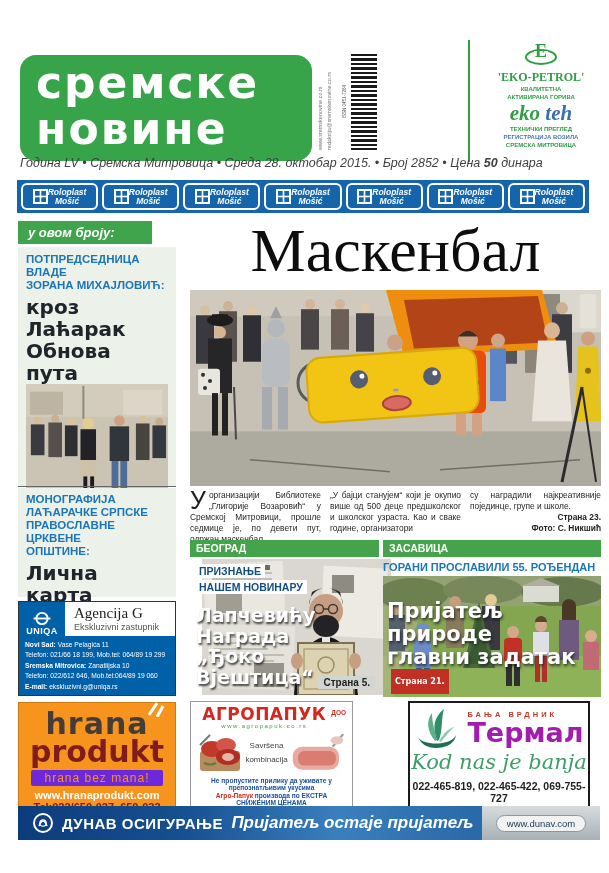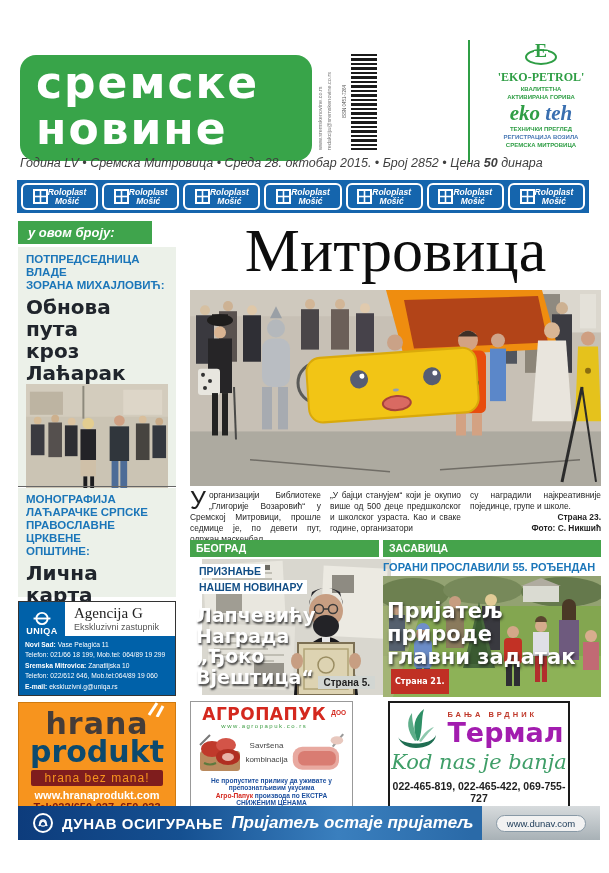--- a/index.html
+++ b/index.html
@@ -61,22 +61,22 @@
   .ag-sub { font-size:9px; color:#555; }
   .uniqa-body { background:#0061a9; height:59px; color:#fff; font-size:6.7px; line-height:1.55;
                 padding:4px 6px; box-sizing:border-box; }
 
   
   .hrana { left:18px; top:702px; width:158px; height:117px; background:#f7941e; border:1px solid #cf7a10;
            box-sizing:border-box; text-align:center; padding-top:6px; }
   .hrana .n1 { font-family:"DejaVu Sans",sans-serif; font-weight:bold; font-size:30px; line-height:29px;
                color:#453c38; letter-spacing:1px; position:relative; display:inline-block; }
   .hrana .rays { position:absolute; right:-16px; top:-8px; }
-  .hrana .n2 { font-family:"DejaVu Sans",sans-serif; font-weight:bold; font-size:30px; line-height:28px; color:#0c4a6e; }
-  .hrana .bar { margin:4px 12px 3px; background:#7f1d1d; border-radius:2px; font-size:12px; color:#f7941e;
+  .hrana .n2 { font-family:"DejaVu Sans",sans-serif; font-weight:bold; font-size:30px; line-height:28px; color:#7f1d1d; }
+  .hrana .bar { margin:4px 12px 3px; background:#6d28d9; border-radius:2px; font-size:12px; color:#f7941e;
                 line-height:16px; letter-spacing:1px; }
   .hrana .web { color:#fff; font-weight:bold; font-size:11px; }
   .hrana .tel { color:#7e180c; font-weight:bold; font-size:11px; }
 
   
   .mainhead { left:190px; top:213px; width:411px; text-align:center;
               font-family:"Liberation Serif",serif; font-size:62px; line-height:74px; color:#0d0d0d; }
   .mainphoto { left:190px; top:290px; width:411px; height:196px; }
   .caption { left:190px; top:490px; width:411px; display:flex; gap:9px; font-size:8.4px;
              color:#1f1f1f; text-align:justify; line-height:1.32; }
@@ -116,21 +116,21 @@
   .agro-web { text-align:center; color:#3f9e45; font-size:6px; letter-spacing:1.5px; }
   .agro-mid { display:flex; justify-content:space-between; align-items:center; height:45px; margin-top:1px; }
   .agro-midtext { text-align:center; font-size:8px; color:#444; line-height:1.7; }
   .agro-promo1 { text-align:center; color:#1c4f9e; font-weight:bold; font-size:6.6px; margin-top:2px; }
   .agro-promo2 { text-align:center; font-size:6.6px; font-weight:bold; margin-top:1px; }
   .red { color:#d4281e; } .blue { color:#1c4f9e; }
   .agro-bottom { display:flex; justify-content:space-between; color:#d4281e; font-weight:bold;
                  font-size:8.5px; margin-top:4px; }
 
   
-  .termal { left:388px; top:701px; width:182px; height:118px; border:2px solid #1a1a1a; background:#fff;
+  .termal { left:408px; top:701px; width:182px; height:118px; border:2px solid #1a1a1a; background:#fff;
             box-sizing:border-box; text-align:center; padding-top:4px; }
   .termal-top { display:flex; align-items:center; justify-content:center; gap:7px; }
   .termal-region { color:#c0392b; font-size:7.5px; font-weight:bold; letter-spacing:3px; text-align:left; }
   .termal-name { color:#a21caf; font-family:"DejaVu Sans",sans-serif; font-weight:bold; font-size:27px;
                  line-height:27px; text-align:left; }
   .termal-slogan { font-family:"DejaVu Serif",serif; font-style:italic; color:#3f9e68; font-size:21px; margin-top:1px; }
   .termal-phones { color:#222; font-weight:bold; font-size:10.5px; margin-top:6px; }
 
   
   .dunavbar { left:18px; top:806px; width:582px; height:34px; display:flex; align-items:center;
@@ -262,22 +262,22 @@
   </div>
 
   <div class="abs issue-badge">у овом броју:</div>
 
   <div class="abs panel p1">
     <div class="kicker">
       <div>ПОТПРЕДСЕДНИЦА ВЛАДЕ</div>
       <div>ЗОРАНА МИХАЈЛОВИЋ:</div>
     </div>
     <div class="lhead">
+      <div>кроз Лаћарак</div>
       <div>Обнова пута</div>
-      <div>кроз Лаћарак</div>
     </div>
     <svg class="photo" width="142" height="128" viewBox="0 0 146 133" preserveAspectRatio="none">
       <rect width="146" height="133" fill="#cbc4b4"></rect>
       <rect width="146" height="34" fill="#d3ccbd"></rect>
       <rect x="4" y="8" width="34" height="24" fill="#bdb4a2"></rect>
       <rect x="100" y="6" width="40" height="26" fill="#ddd6c8"></rect>
       <rect x="58" y="2" width="2" height="34" fill="#8d897c"></rect>
       <circle cx="12" cy="38" r="4" fill="#d6bc97"></circle>
         <rect x="5" y="42" width="14" height="32" fill="#3a3a40"></rect>
       <circle cx="30" cy="36" r="4" fill="#cdb08d"></circle>
@@ -345,21 +345,21 @@
     <div class="n1"><span>hrana</span><svg class="rays" width="20" height="16">
           <path d="M4,14 L12,2" stroke="#fff" stroke-width="3"></path>
           <path d="M12,16 L18,5" stroke="#fff" stroke-width="3"></path>
         </svg></div>
     <div class="n2">produkt</div>
     <div class="bar">hrana bez mana!</div>
     <div class="web">www.hranaprodukt.com</div>
     <div class="tel">Tel:022/650-027, 650-033</div>
   </div>
 
-  <div class="abs mainhead">Митровица</div>
+  <div class="abs mainhead">Маскенбал</div>
 
   <svg class="abs mainphoto" viewBox="0 0 411 194" preserveAspectRatio="none">
     <rect width="411" height="194" fill="#c7c0b5"></rect>
     <rect width="411" height="26" fill="#cfc9be"></rect>
     <rect x="300" width="111" height="42" fill="#dbd7ce"></rect>
       <rect x="336" y="4" width="34" height="30" fill="#8f8a80"></rect>
       <rect x="390" y="4" width="16" height="34" fill="#e4e1d9"></rect>
     <circle cx="15" cy="20" r="5" fill="#d6c0a2"></circle>
       <rect x="6" y="25" width="18" height="48" fill="#3a393f"></rect>
     <circle cx="38" cy="16" r="5" fill="#cdb294"></circle>

